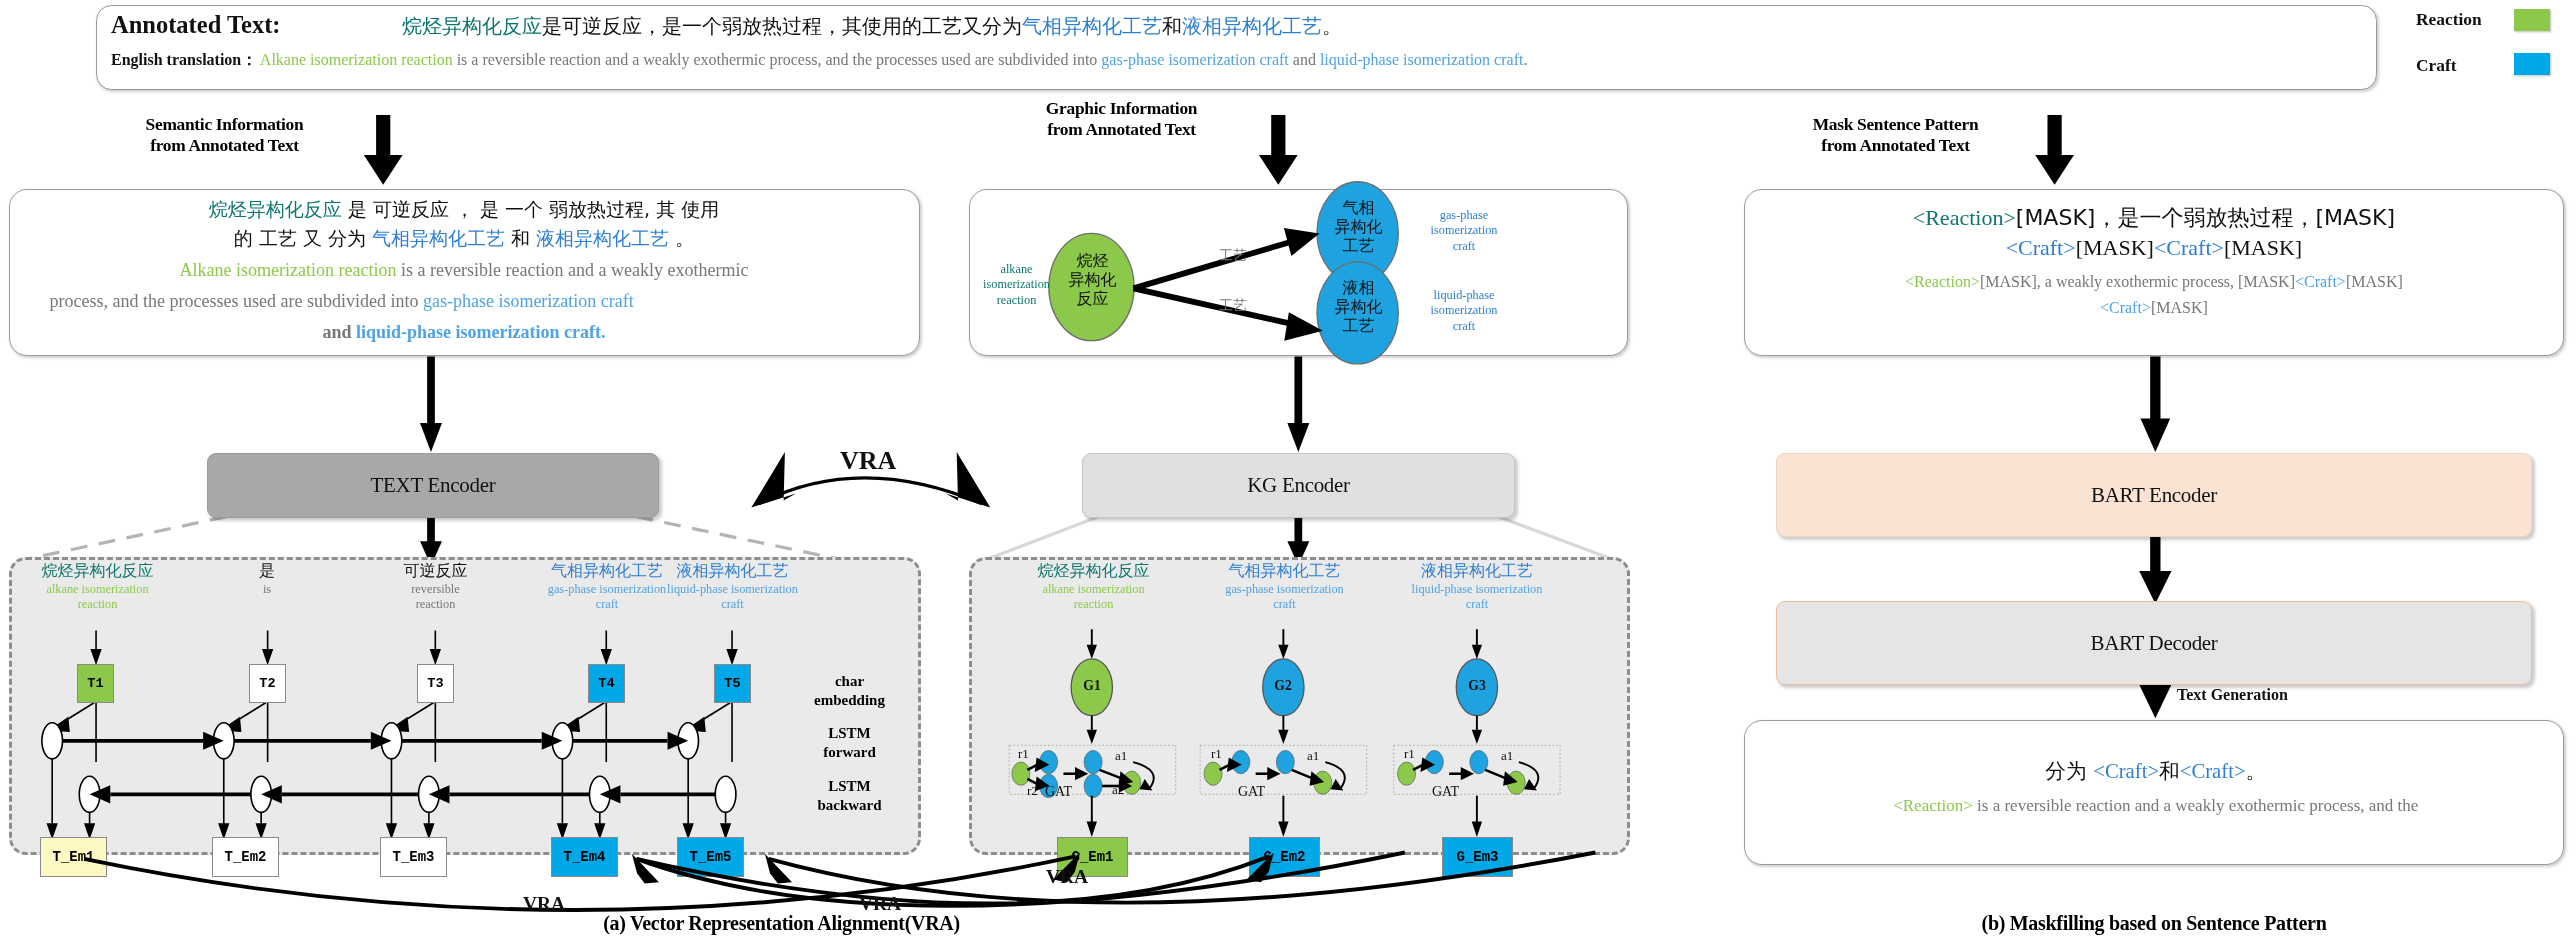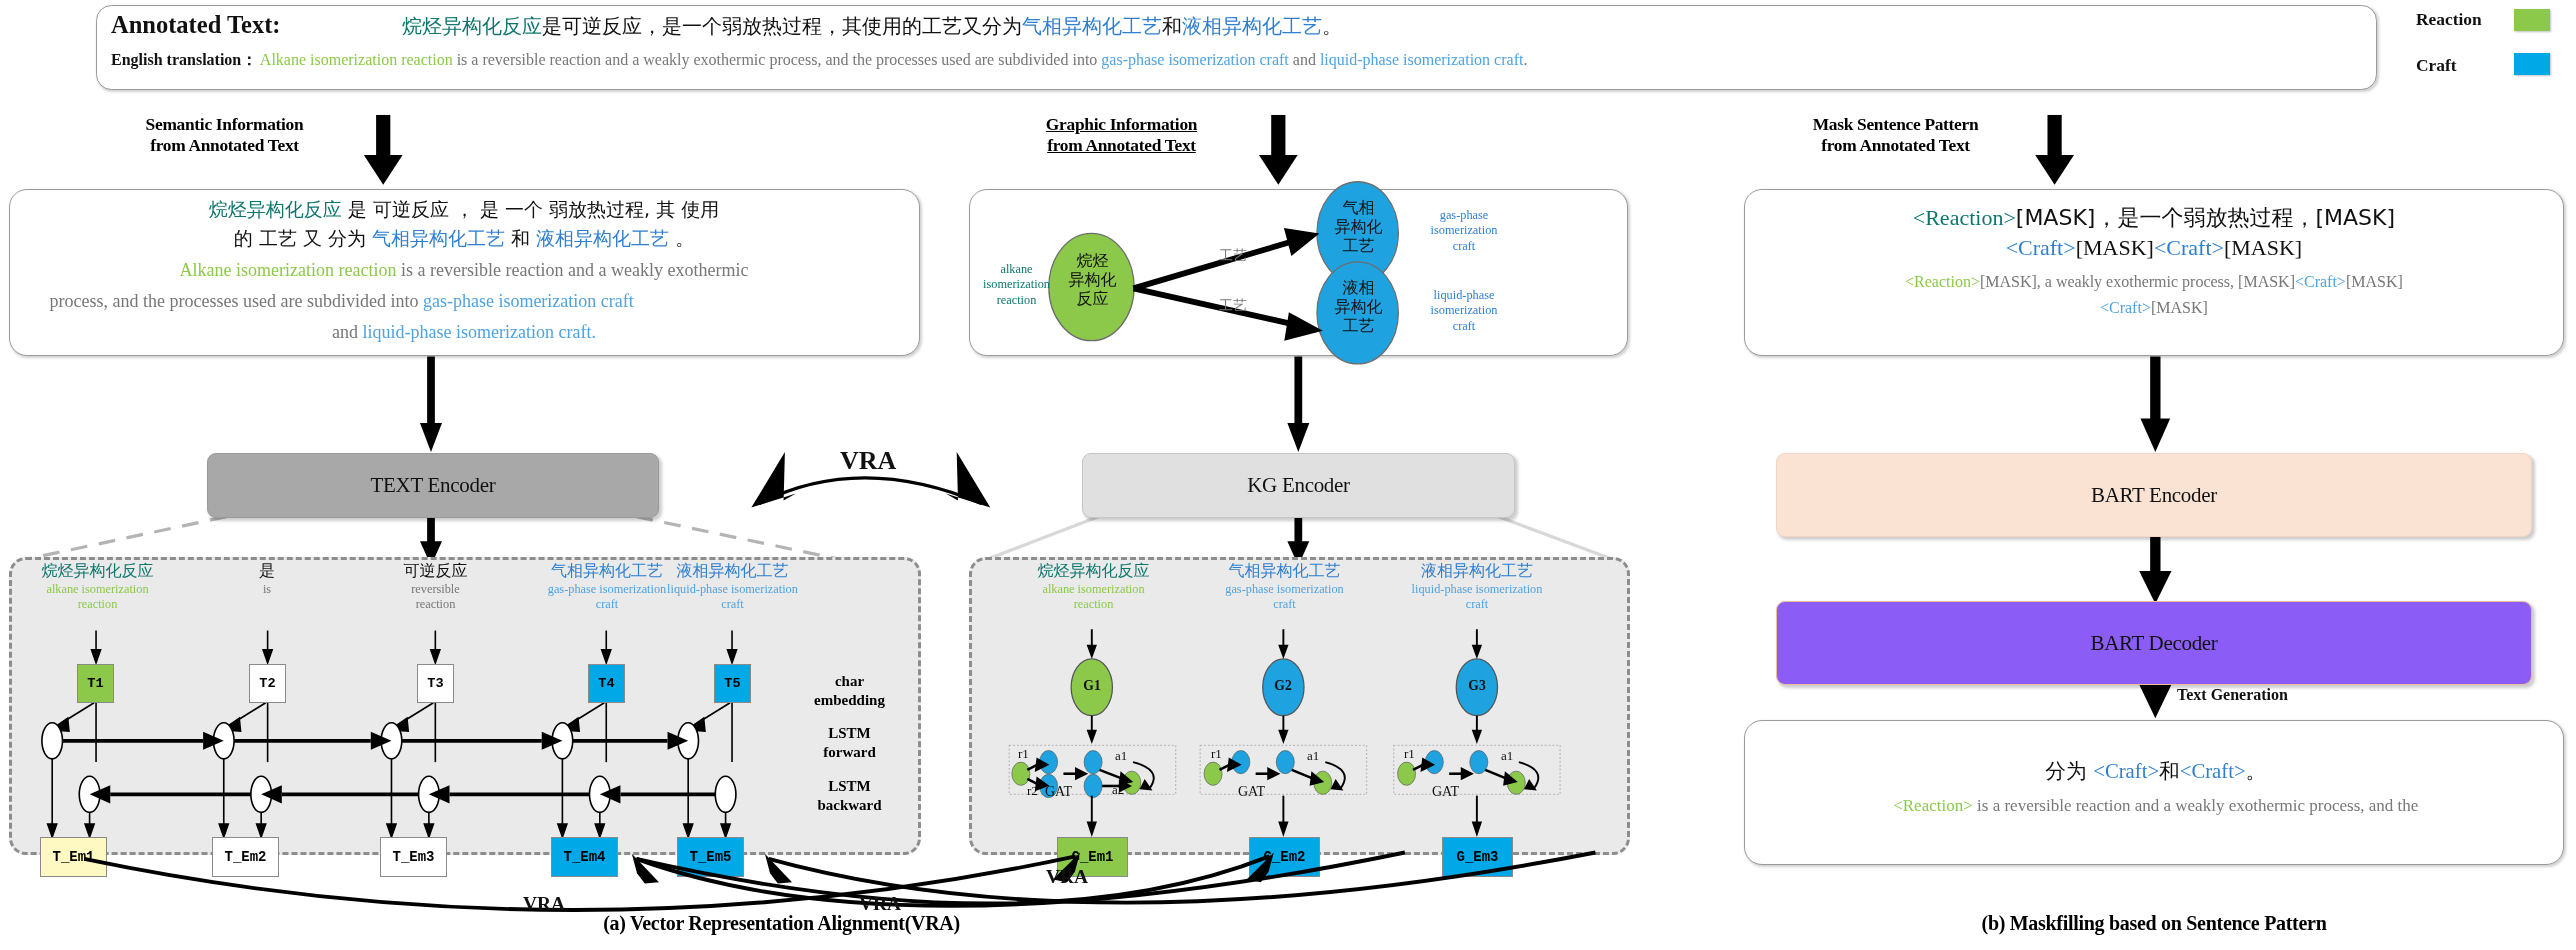--- a/index.html
+++ b/index.html
@@ -57,21 +57,21 @@
   <g fill="#000">
     <rect x="1968" y="178" width="22" height="70"></rect>
     <polygon points="1949,240 2009,240 1979,286"></polygon>
   </g>
   <g fill="#000">
     <rect x="3170" y="178" width="22" height="70"></rect>
     <polygon points="3151,240 3211,240 3181,286"></polygon>
   </g>
 </svg>
 
-<div class="abs hdr ctr" style="left:982px;top:114px;width:279px;text-decoration:underline;">
+<div class="abs hdr ctr" style="left:982px;top:98px;width:279px;">
   <div>Graphic Information</div>
   <div>from Annotated Text</div>
 </div>
 
 <div class="abs hdr ctr" style="left:1756px;top:114px;width:279px;">
   <div>Mask Sentence Pattern</div>
   <div>from Annotated Text</div>
 </div>
 
 <div class="rbox" style="left:9px;top:189px;width:911px;height:167px;">
@@ -80,21 +80,21 @@
   </div>
   <div class="abs ctr" style="left:6.5px;top:36px;width:895px;white-space:nowrap;">
     <span class="cn blk" style="font-size:19px;">的  工艺  又  分为  </span><span class="cn blue" style="font-size:19px;">气相异构化工艺</span><span class="cn blk" style="font-size:19px;">  和  </span><span class="cn blue" style="font-size:19px;">液相异构化工艺</span><span class="cn blk" style="font-size:19px;"> 。</span>
   </div>
   <div class="abs ctr" style="left:6.5px;top:70px;width:895px;white-space:nowrap;">
     <span class="greenlt" style="font-size:18px;">Alkane isomerization reaction</span><span class="gray" style="font-size:18px;">  is  a reversible reaction  and a weakly exothermic</span>
   </div>
   <div class="abs" style="left:15.5px;top:101px;width:895px;white-space:nowrap;">
     <span class="gray" style="font-size:18px;margin-left:24px;">process, and  the processes  used  are subdivided into  </span><span class="bluelt" style="font-size:18px;">gas-phase isomerization craft</span>
   </div>
-  <div class="abs ctr" style="left:6.5px;top:132px;width:895px;white-space:nowrap;">
+  <div class="abs ctr" style="left:6.5px;top:132px;width:895px;white-space:nowrap;font-weight:bold;">
     <span class="gray" style="font-size:18px;">and  </span><span class="bluelt" style="font-size:18px;">liquid-phase isomerization craft.</span>
   </div>
 </div>
 
 <div class="rbox" style="left:969px;top:189px;width:659px;height:167px;">
   <svg width="659" height="167" style="left:0;top:0;" viewBox="0 0 1020 258">
 
     <ellipse cx="188" cy="150" rx="66" ry="83" fill="#8CC94A" stroke="#6d6d6d" stroke-width="2"></ellipse>
 
     <ellipse cx="600" cy="66" rx="63" ry="79" fill="#1FA3E0" stroke="#6d6d6d" stroke-width="2"></ellipse>
@@ -199,21 +199,21 @@
     <rect x="3329" y="1032" width="16" height="40"></rect>
     <polygon points="3312,1060 3362,1060 3337,1112"></polygon>
   </g>
 </svg>
 
 <div class="encbox" style="left:207px;top:453px;width:452px;height:65px;background:#a8a8a8;border:0.6px solid #9a9a9a;color:#111;">TEXT Encoder</div>
 <div class="encbox" style="left:1082px;top:453px;width:433px;height:65px;background:#e0e0e0;border:0.6px solid #c5c5c5;color:#111;">KG Encoder</div>
 <div class="abs bold blk" style="left:840px;top:446px;font-size:26px;">VRA</div>
 
 <div class="encbox" style="left:1776px;top:453px;width:756px;height:84px;background:#FAE3D3;border:0.6px solid #f0d5c2;color:#111;">BART Encoder</div>
-<div class="encbox" style="left:1776px;top:601px;width:756px;height:84px;background:#8b5cf6;border:0.6px solid #edbd9a;color:#111;">BART Decoder</div>
+<div class="encbox" style="left:1776px;top:601px;width:756px;height:84px;background:#e5e5e5;border:0.6px solid #edbd9a;color:#111;">BART Decoder</div>
 <div class="abs bold blk" style="left:2177px;top:686px;font-size:16px;">Text Generation</div>
 
 <div class="dashbox" style="left:9px;top:557px;width:912px;height:298px;"></div>
 
 <div class="abs" style="left:9px;top:557px;width:912px;height:298px;">
   <svg width="912" height="298" style="left:0;top:0;" viewBox="0 0 1412 462">
     <g stroke="#000" stroke-width="2.5" fill="none">
 
       <g fill="#000">
         <line x1="134" y1="114" x2="134" y2="148"></line>

